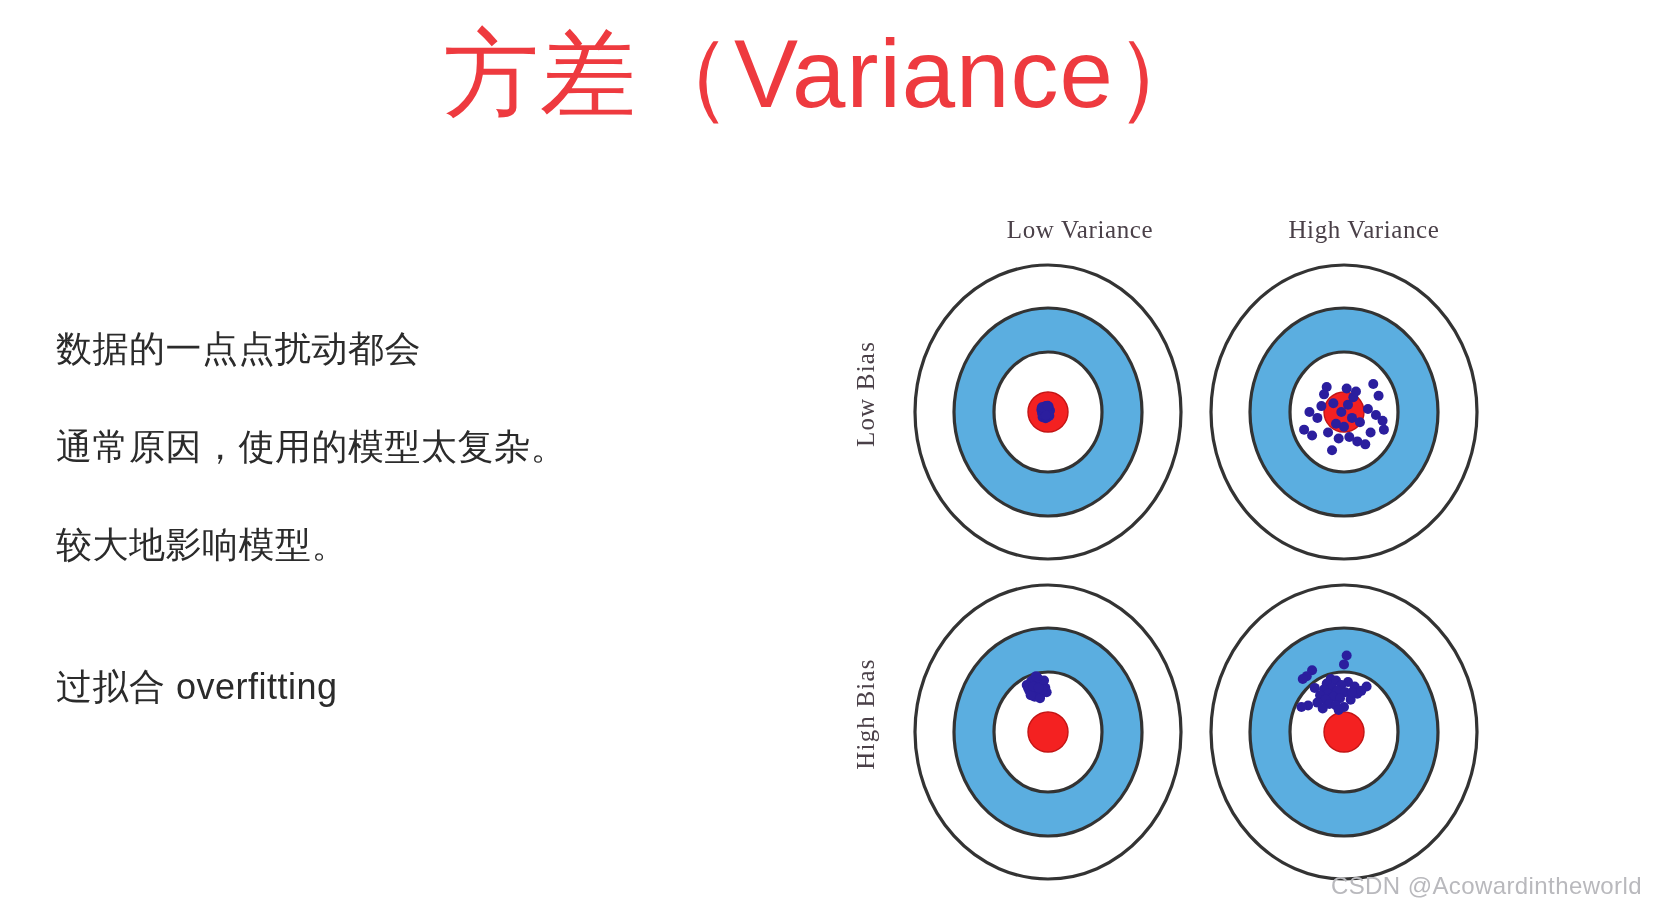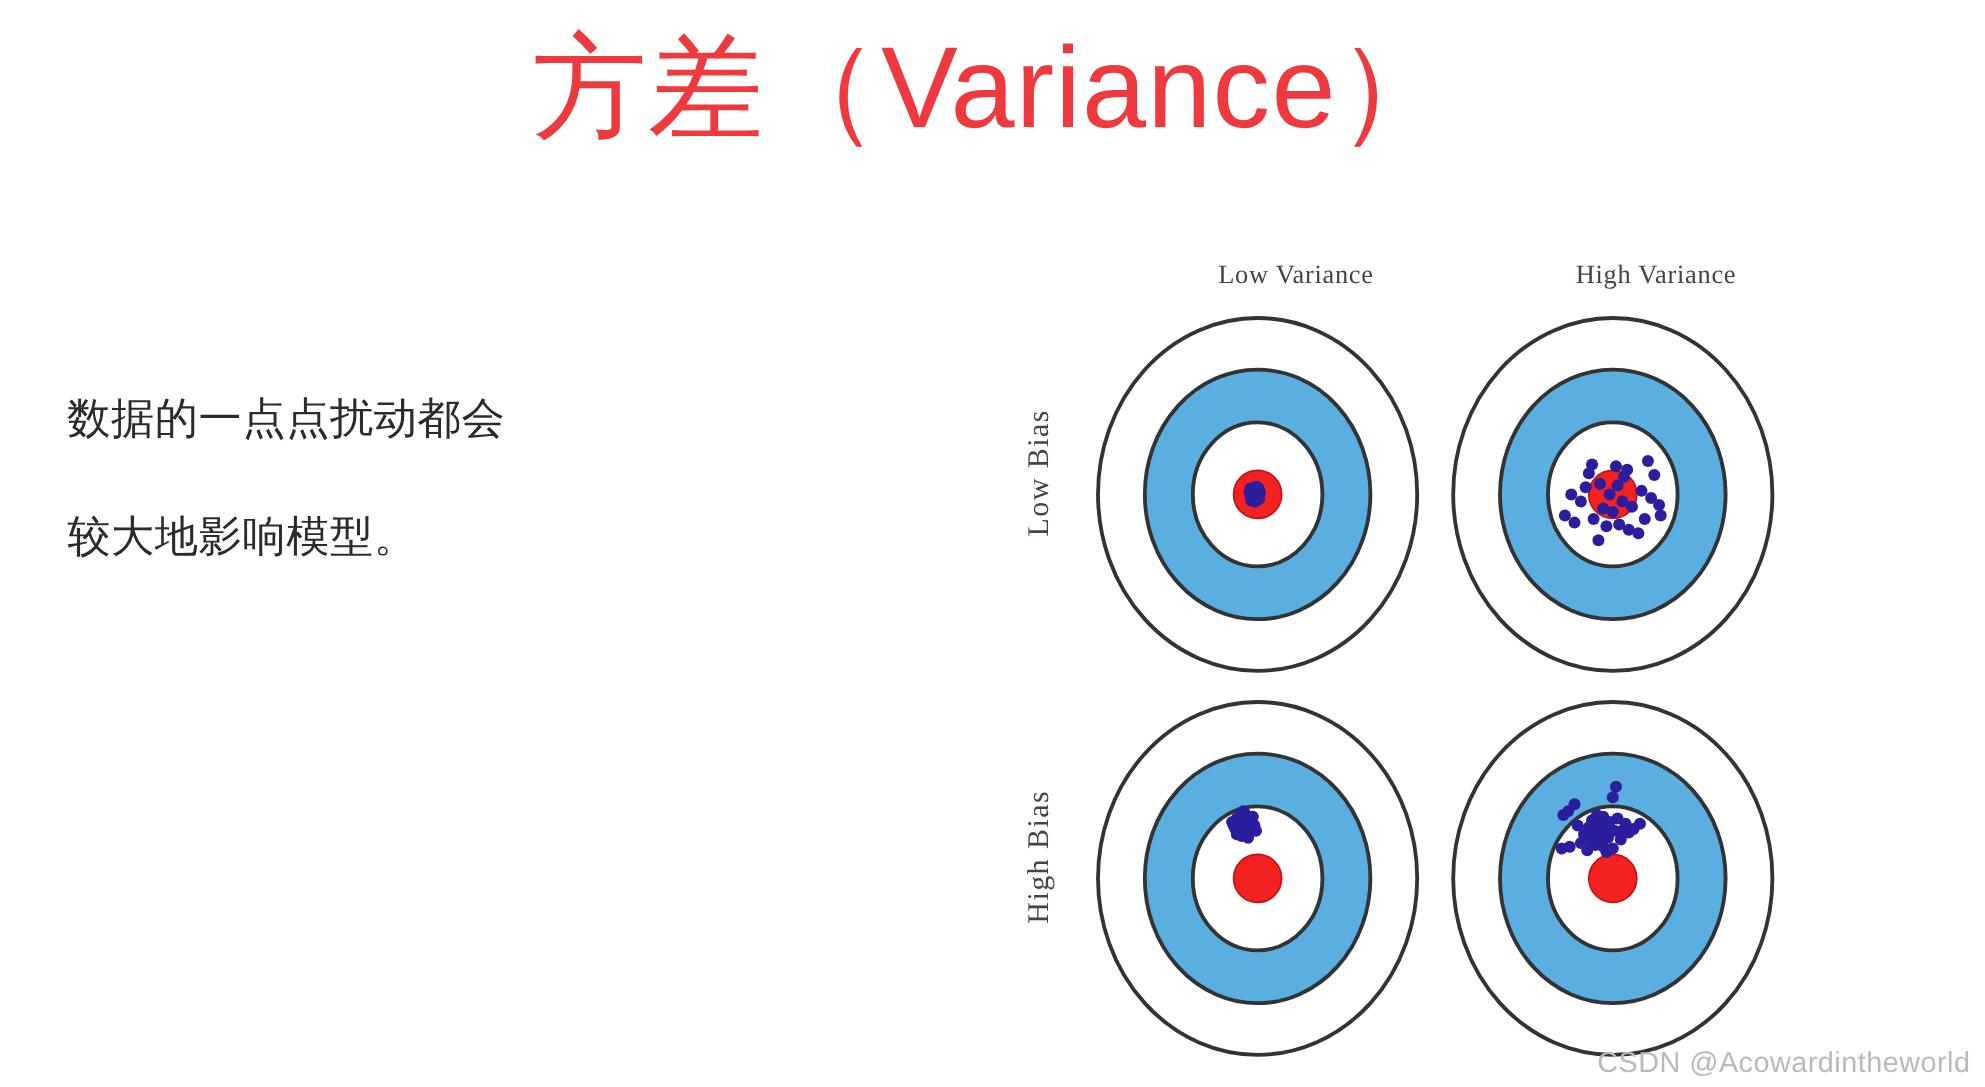--- a/index.html
+++ b/index.html
@@ -56,28 +56,28 @@
     position: absolute;
     left: 830px;
     top: 190px;
     width: 824px;
     height: 716px;
   }
 
   .col-header {
     position: absolute;
     font-family: "Liberation Serif", "DejaVu Serif", serif;
-    font-size: 22px;
+    font-size: 25px;
     color: #4a4048;
     letter-spacing: 0.6px;
     white-space: nowrap;
     text-align: center;
   }
   .col-header.c0 { left: 60px;  top: 26px; width: 380px; }
-  .col-header.c1 { left: 360px; top: 26px; width: 380px; }
+  .col-header.c1 { left: 344px; top: 26px; width: 380px; }
 
   .row-header {
     position: absolute;
     font-family: "Liberation Serif", "DejaVu Serif", serif;
     font-size: 25px;
     color: #4a4048;
     letter-spacing: 1.2px;
     white-space: nowrap;
     transform: rotate(-90deg);
     transform-origin: 50% 50%;
@@ -113,22 +113,24 @@
 </style>
 </head>
 <body>
 
 <div id="slide">
 
   <div id="title">方差（Variance）</div>
 
   <div id="body-text">
     <div class="line">数据的一点点扰动都会</div>
+    <div class="line">通常原因，使用的模型太复杂。</div>
     <div class="line">较大地影响模型。</div>
     <div class="spacer"></div>
+    <div class="line">过拟合 overfitting</div>
   </div>
 
   <div id="figure">
 
     <div class="col-header c0">Low Variance</div>
     <div class="col-header c1">High Variance</div>
 
     <div class="row-header r0">Low Bias</div>
     <div class="row-header r1">High Bias</div>
 

